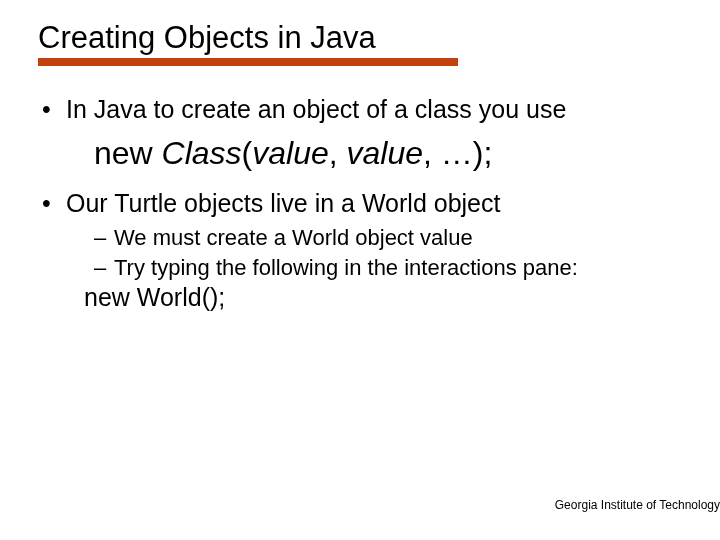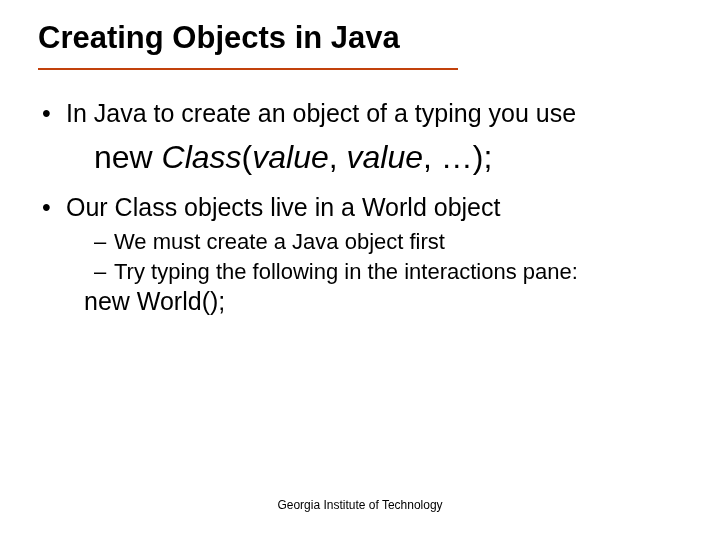--- a/index.html
+++ b/index.html
@@ -7,23 +7,23 @@
       width: 720px;
       height: 540px;
       background: #fff;
       font-family: Arial, Helvetica, sans-serif;
       color: #000;
       padding: 20px 38px 0 38px;
       position: relative;
     }
     .title {
       font-size: 31px;
-      font-weight: 700;
-      border-bottom: 2px solid #c2410c;
-      padding-bottom: 12px;
+      font-weight: 400;
+      border-bottom: 8px solid #c2410c;
+      padding-bottom: 2px;
       margin-bottom: 28px;
       display: inline-block;
       width: 420px;
     }
     .bullet-l1 {
       font-size: 25px;
       line-height: 1.25;
       margin-bottom: 4px;
       padding-left: 28px;
       position: relative;
@@ -57,40 +57,40 @@
     }
     .code-bottom {
       font-size: 25px;
       margin-left: 46px;
     }
     .footer {
       position: absolute;
       bottom: 28px;
       left: 0;
       width: 100%;
-      text-align: center;
+      text-align: right;
       font-size: 12px;
     }
   </style>
 </head>
 <body>
 
 
 
 <div class="title">Creating Objects in Java</div>
 
-<div class="bullet-l1">In Java to create an object of a typing you use</div>
+<div class="bullet-l1">In Java to create an object of a class you use</div>
 
 <div class="code-line">
   <span>new </span><span class="italic">Class</span><span>(</span><span class="italic">value</span><span>, </span><span class="italic">value</span><span>, …);</span>
 </div>
 
-<div class="bullet-l1">Our Class objects live in a World object</div>
+<div class="bullet-l1">Our Turtle objects live in a World object</div>
 
-<div class="bullet-l2">We must create a Java object first</div>
+<div class="bullet-l2">We must create a World object value</div>
 <div class="bullet-l2">Try typing the following in the interactions pane:</div>
 
 <div class="code-bottom">new World();</div>
 
 <div class="footer">Georgia Institute of Technology</div>
 
 
 
 
 </body></html>

